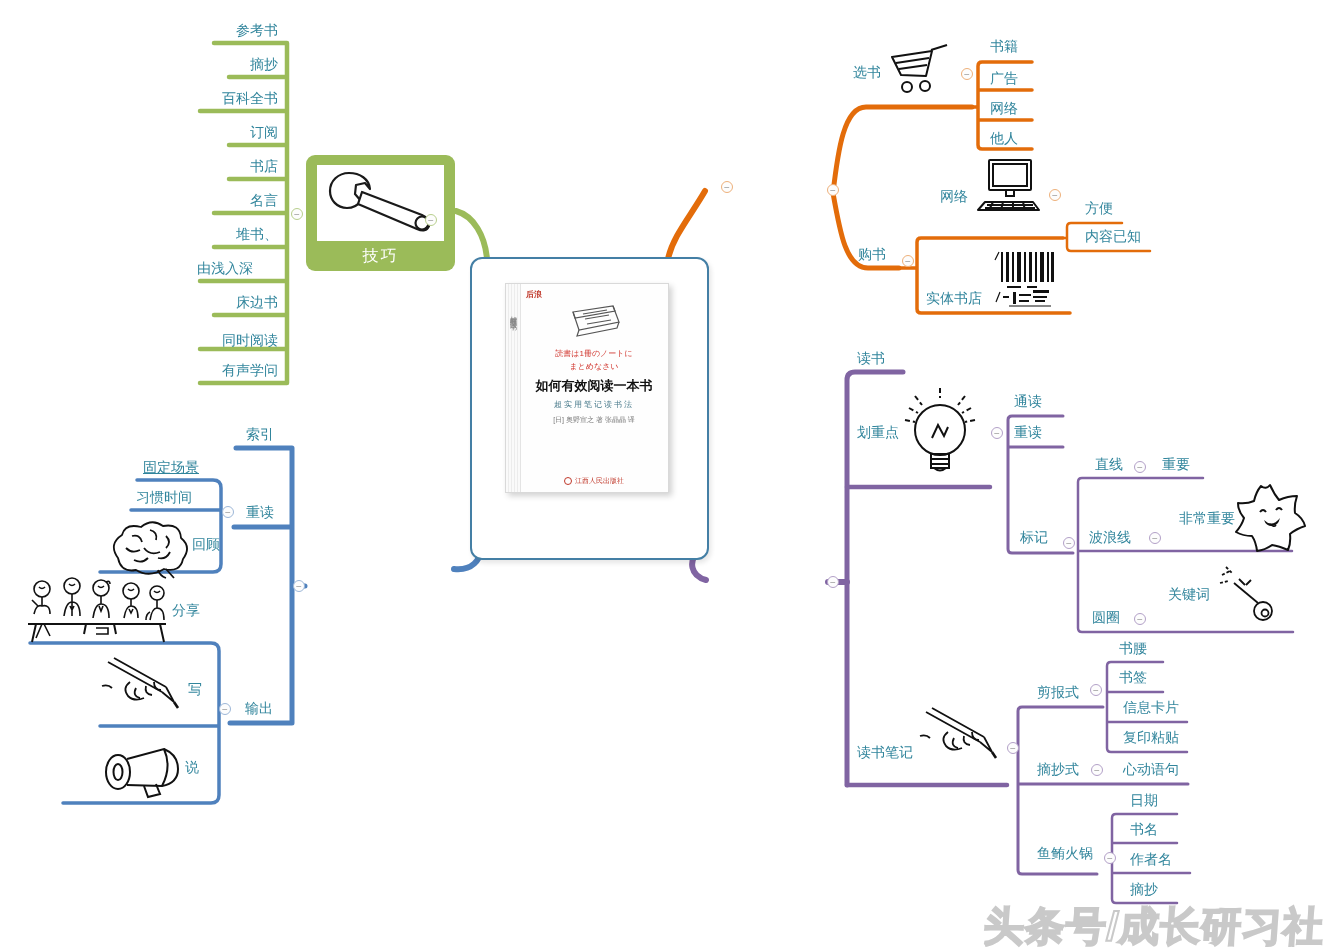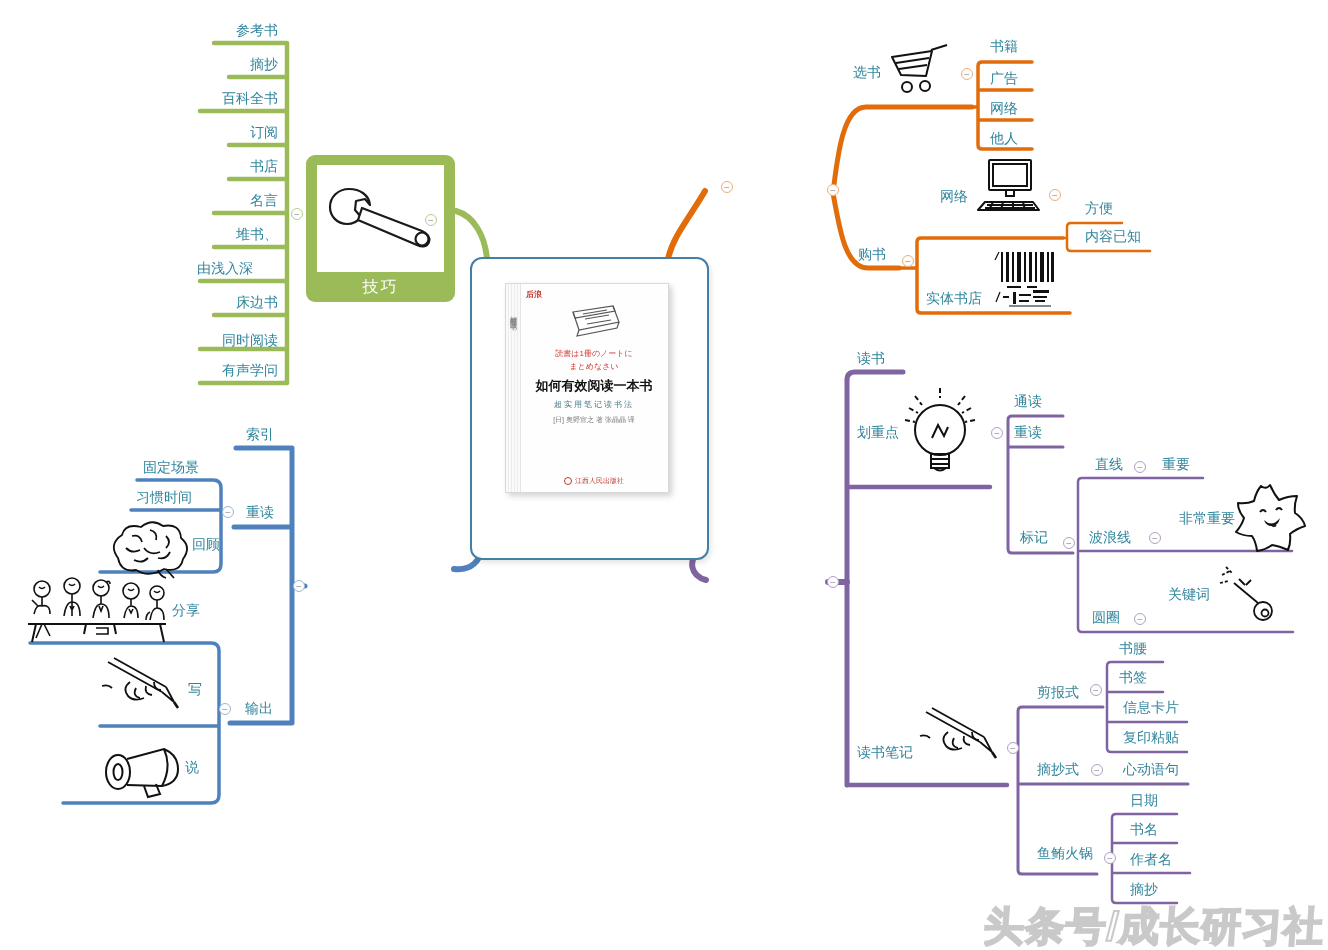--- a/index.html
+++ b/index.html
@@ -75,21 +75,21 @@
       <path stroke-width="5" d="M903,372 H855 Q847,372 847,380 V785"></path>
       <path stroke-width="4.5" d="M847,487 H990 M847,785 H1007"></path>
       <path stroke-width="3" d="M1063,416 H1012 Q1008,416 1008,420 V549 Q1008,553 1012,553 H1073 M1008,447 H1063"></path>
       <path stroke-width="3" d="M1103,707 H1022 Q1018,707 1018,711 V870 Q1018,874 1022,874 H1097 M1018,784 H1188"></path>
       <path stroke-width="2.5" d="M1203,478 H1082 Q1078,478 1078,482 V628 Q1078,632 1082,632 H1293 M1078,551 H1292"></path>
       <path stroke-width="2.5" d="M1163,662 H1111 Q1107,662 1107,666 V748 Q1107,752 1111,752 H1187 M1107,692 H1163 M1107,722 H1187"></path>
       <path stroke-width="2.5" d="M1177,814 H1116 Q1112,814 1112,818 V899 Q1112,903 1116,903 H1177 M1112,843 H1177 M1112,873 H1190"></path>
     </g>
   </svg>
 
-  <div class="node bg-g" style="left:306px;top:155px;width:149px;height:147px;">
+  <div class="node bg-g" style="left:306px;top:155px;width:149px;height:116px;">
     <div class="art">
       <svg width="118" height="66" viewBox="0 0 118 66" fill="none" stroke="#1a1a1a" stroke-width="2.2" stroke-linejoin="round">
         <path fill="#fff" d="M27,3 C16,3 8,11 8,21 C8,30 15,38 25,38 C31,38 36,35 39,31 L33,24 34,15 43,13 48,19 C47,9 38,3 27,3 Z"></path>
         <path fill="#fff" d="M40,22 L100,45 Q109,49 107,56 Q104,63 95,59 L36,34 Z"></path>
         <circle cx="100" cy="53" r="6.5" fill="#fff"></circle>
       </svg>
     </div>
     <div class="cap">技巧</div>
   </div>
 
@@ -248,21 +248,21 @@
   <div class="lbl" style="left:990px;top:70px;">广告</div>
   <div class="lbl" style="left:990px;top:100px;">网络</div>
   <div class="lbl" style="left:990px;top:130px;">他人</div>
   <div class="lbl" style="left:858px;top:246px;">购书</div>
   <div class="lbl" style="left:940px;top:188px;">网络</div>
   <div class="lbl" style="left:1085px;top:200px;">方便</div>
   <div class="lbl" style="left:1085px;top:228px;">内容已知</div>
   <div class="lbl" style="left:926px;top:290px;">实体书店</div>
 
   <div class="lbl" style="left:246px;top:426px;">索引</div>
-  <div class="lbl" style="left:143px;top:459px;">固定场景</div>
+  <div class="lbl" style="left:143px;top:459px;text-decoration:underline;">固定场景</div>
   <div class="lbl" style="left:136px;top:489px;">习惯时间</div>
   <div class="lbl" style="left:192px;top:536px;">回顾</div>
   <div class="lbl" style="left:246px;top:504px;">重读</div>
   <div class="lbl" style="left:172px;top:602px;">分享</div>
   <div class="lbl" style="left:188px;top:681px;">写</div>
   <div class="lbl" style="left:185px;top:759px;">说</div>
   <div class="lbl" style="left:245px;top:700px;">输出</div>
 
   <div class="lbl" style="left:857px;top:350px;">读书</div>
   <div class="lbl" style="left:857px;top:424px;">划重点</div>

